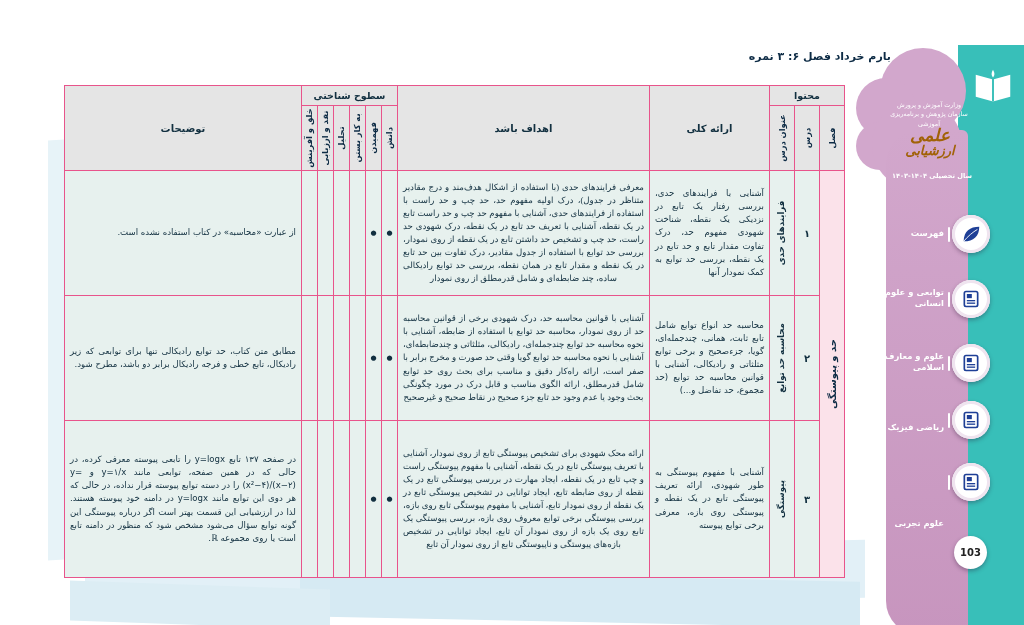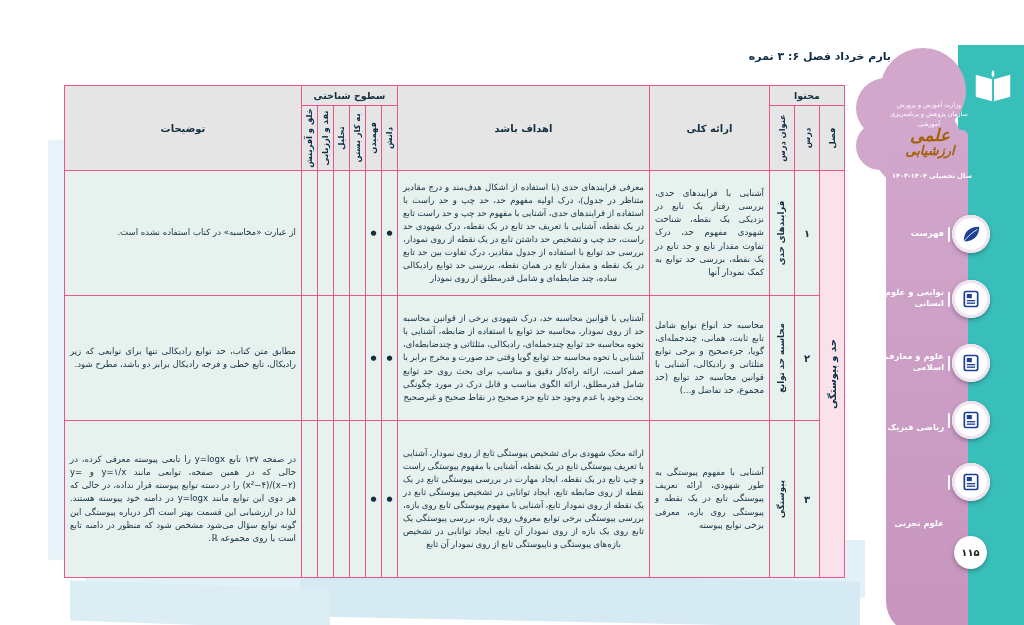--- a/index.html
+++ b/index.html
@@ -173,21 +173,21 @@
       <rect x="7" y="6" width="6" height="5" fill="#1e3f96"></rect>
       <line x1="7" y1="14" x2="17" y2="14" stroke="#1e3f96" stroke-width="1.6"></line>
       <line x1="7" y1="17" x2="17" y2="17" stroke="#1e3f96" stroke-width="1.6"></line>
     </svg>
   </div>
   <div class="side-tick" style="top:12px;"></div>
   <div class="side-label" style="top:13px;margin-top:42px;">علوم تجربی</div>
 </div>
 
 <div class="page-circle">
-  <span>۱۱۵</span>
+  <span>103</span>
 </div>
 
 <div class="page-title">بارم خرداد فصل ۶: ۳ نمره</div>
 
 <div class="tbl-wrap">
 <table class="main">
   <colgroup>
     <col style="width:25px">
         <col style="width:25px">
         <col style="width:25px">

